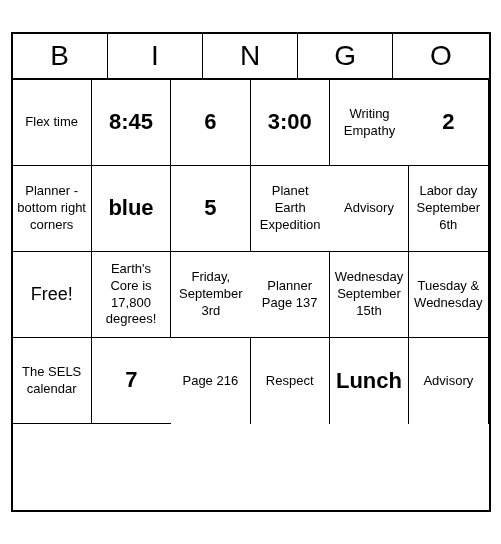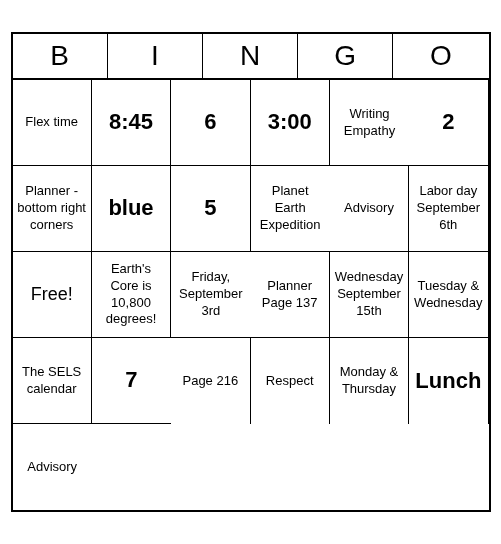--- a/index.html
+++ b/index.html
@@ -87,26 +87,25 @@
       <div class="bingo-cell cell-large">3:00</div>
       <div class="bingo-cell">Writing Empathy</div>
       <div class="bingo-cell cell-large">2</div>
       <div class="bingo-cell">Planner - bottom right corners</div>
       <div class="bingo-cell cell-large">blue</div>
       <div class="bingo-cell cell-large">5</div>
       <div class="bingo-cell">Planet Earth Expedition</div>
       <div class="bingo-cell">Advisory</div>
       <div class="bingo-cell">Labor day September 6th</div>
       <div class="bingo-cell cell-free">Free!</div>
-      <div class="bingo-cell">Earth's Core is 10,800 degrees!</div>
+      <div class="bingo-cell">Earth's Core is 17,800 degrees!</div>
       <div class="bingo-cell">Friday, September 3rd</div>
       <div class="bingo-cell">Planner Page 137</div>
       <div class="bingo-cell">Wednesday September 15th</div>
       <div class="bingo-cell">Tuesday &amp; Wednesday</div>
       <div class="bingo-cell">The SELS calendar</div>
       <div class="bingo-cell cell-large">7</div>
       <div class="bingo-cell">Page 216</div>
       <div class="bingo-cell">Respect</div>
-      <div class="bingo-cell">Monday &amp; Thursday</div>
       <div class="bingo-cell cell-large">Lunch</div>
       <div class="bingo-cell">Advisory</div>
     </div>
 </div>
 
 </body></html>

